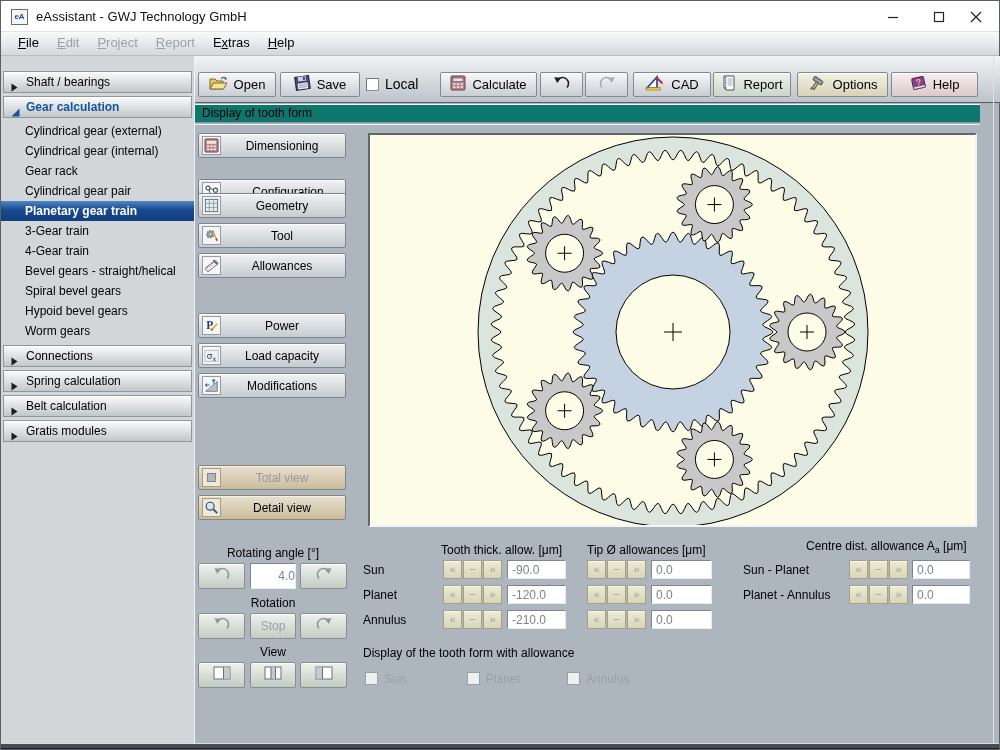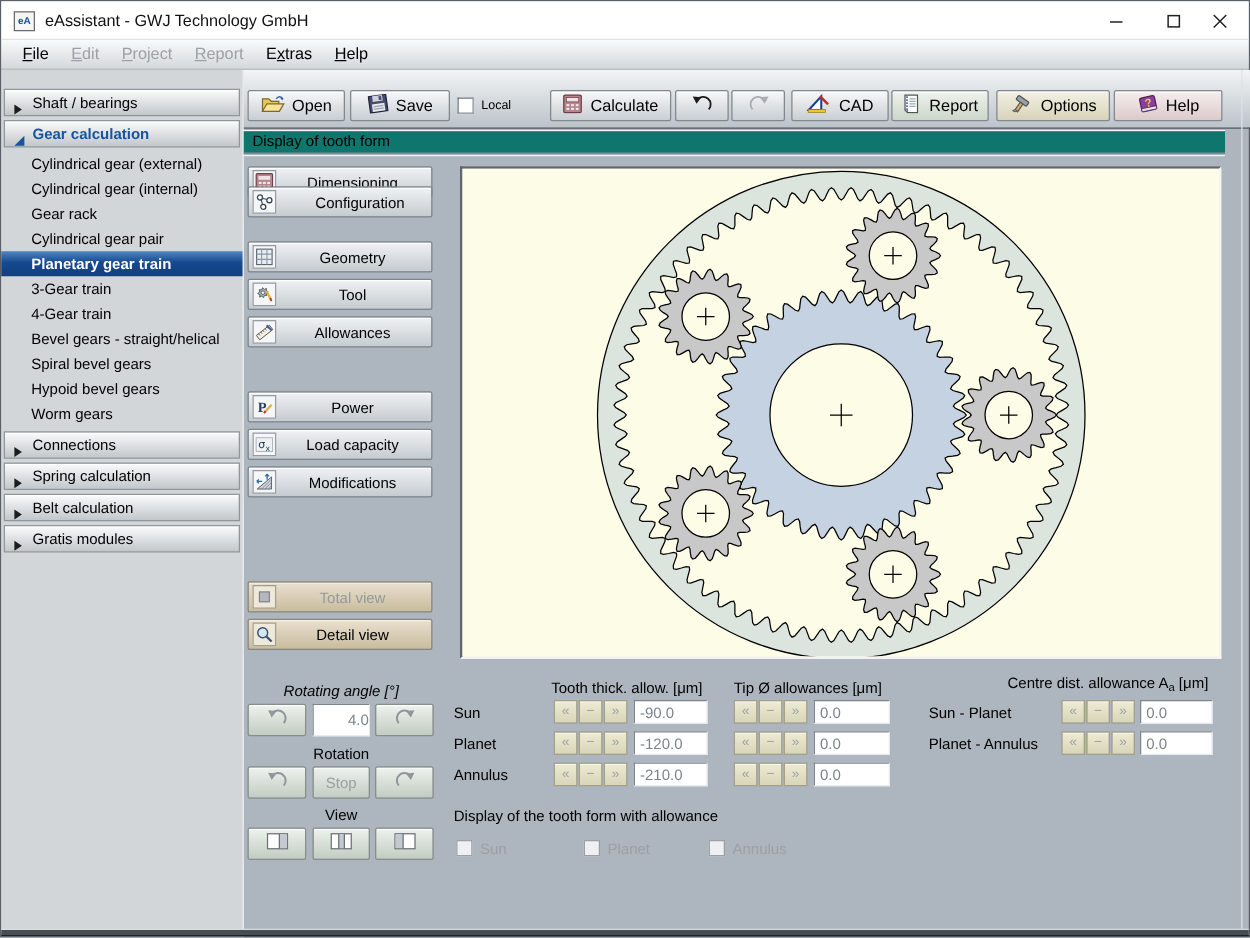--- a/index.html
+++ b/index.html
@@ -181,21 +181,21 @@
             <rect x="4.5" y="1.5" width="8" height="4.5" fill="#cdd3dd"></rect>
             <rect x="9.5" y="2.2" width="2.2" height="3" fill="#474c6e"></rect>
             <rect x="3.5" y="8" width="10" height="6" fill="#e9e9ef"></rect>
             <line x1="4.5" y1="10" x2="12.5" y2="10" stroke="#9a9ab0"></line>
             <line x1="4.5" y1="12" x2="12.5" y2="12" stroke="#9a9ab0"></line>
           </g>
         </svg></span>
     <span>Save</span>
   </div>
   <span class="cb abs" style="left:366px;top:78px;"></span>
-  <span class="abs" style="left:385px;top:72px;height:25px;line-height:25px;font-size:10px;">Local</span>
+  <span class="abs" style="left:385px;top:72px;height:25px;line-height:25px;font-size:14px;">Local</span>
   <div class="tbtn abs" style="left:440px;width:97px;">
     <span><svg width="16" height="16" viewBox="0 0 16 16">
           <rect x="1" y="1" width="14" height="14" rx="1" fill="#b5868d" stroke="#6e3f46"></rect>
           <rect x="3" y="3" width="10" height="3.5" fill="#ece3e4" stroke="#6e3f46" stroke-width="0.6"></rect>
           <g fill="#f2ebec">
             <rect x="3.2" y="8.3" width="2.2" height="1.6"></rect>
             <rect x="6.9" y="8.3" width="2.2" height="1.6"></rect>
             <rect x="10.6" y="8.3" width="2.2" height="1.6"></rect>
             <rect x="3.2" y="11.3" width="2.2" height="1.6"></rect>
             <rect x="6.9" y="11.3" width="2.2" height="1.6"></rect>
@@ -274,21 +274,21 @@
             <rect x="6.8" y="8" width="2.4" height="1.8"></rect>
             <rect x="10.4" y="8" width="2.4" height="1.8"></rect>
             <rect x="3.2" y="11.2" width="2.4" height="1.8"></rect>
             <rect x="6.8" y="11.2" width="2.4" height="1.8"></rect>
             <rect x="10.4" y="11.2" width="2.4" height="1.8"></rect>
           </g>
         </svg>
       </span>
     <span class="lbl">Dimensioning</span>
   </div>
-  <div class="sbtn abs" style="top:149px;gap:12px;">
+  <div class="sbtn abs" style="top:179px;gap:12px;">
     <span class="ibx">
         <svg width="15" height="15" viewBox="0 0 17 17">
           <path d="M5,5 L12.5,6.5 M5.5,6 L7,11.5" stroke="#3b4854" stroke-width="1"></path>
           <circle cx="4.5" cy="4.5" r="2.3" fill="#fff" stroke="#3b4854" stroke-width="1.2"></circle>
           <circle cx="13" cy="7" r="2.3" fill="#fff" stroke="#3b4854" stroke-width="1.2"></circle>
           <circle cx="7.5" cy="13" r="2.3" fill="#fff" stroke="#3b4854" stroke-width="1.2"></circle>
         </svg>
       </span>
     <span class="lbl">Configuration</span>
   </div>
@@ -390,21 +390,21 @@
         <path d="M187.59172275375704,275.7632238071914H201.59172275375704M194.59172275375704,268.7632238071914V282.7632238071914" stroke="#000000" stroke-width="1" fill="none"></path>
         <path d="M232.6,118.2L231.4,119.9L228.4,121.4L225.5,122.5L224.1,123.7L224.9,125.4L227.3,127.5L229.5,129.9L230.0,132.0L228.3,133.1L225.0,133.4L221.8,133.4L220.1,134.0L220.3,135.9L221.7,138.7L222.9,141.8L222.7,143.8L220.6,144.3L217.5,143.4L214.5,142.2L212.7,142.2L212.2,144.0L212.5,147.1L212.5,150.4L211.5,152.3L209.5,151.9L206.9,149.9L204.5,147.8L202.8,147.1L201.7,148.6L200.8,151.7L199.7,154.7L198.1,156.1L196.3,155.0L194.6,152.2L193.2,149.4L191.8,148.1L190.3,149.1L188.3,151.7L186.2,154.1L184.2,154.8L182.9,153.2L182.3,149.9L182.0,146.8L181.2,145.1L179.4,145.5L176.7,147.1L173.8,148.6L171.7,148.6L171.1,146.6L171.7,143.4L172.6,140.3L172.4,138.4L170.6,138.2L167.5,138.7L164.2,139.0L162.3,138.2L162.4,136.2L164.2,133.4L166.1,130.8L166.6,129.1L165.0,128.1L161.9,127.5L158.7,126.7L157.2,125.2L158.1,123.3L160.7,121.4L163.5,119.7L164.6,118.2L163.5,116.8L160.7,115.1L158.1,113.1L157.2,111.3L158.7,109.8L161.9,108.9L165.0,108.3L166.6,107.4L166.1,105.6L164.2,103.1L162.4,100.3L162.3,98.2L164.2,97.4L167.5,97.7L170.6,98.3L172.4,98.0L172.6,96.2L171.7,93.1L171.1,89.9L171.7,87.9L173.8,87.9L176.7,89.3L179.4,91.0L181.2,91.4L182.0,89.7L182.3,86.5L182.9,83.3L184.2,81.7L186.2,82.4L188.3,84.8L190.3,87.4L191.8,88.4L193.2,87.1L194.6,84.2L196.3,81.4L198.1,80.4L199.7,81.8L200.8,84.8L201.7,87.9L202.8,89.4L204.5,88.7L206.9,86.5L209.5,84.5L211.5,84.2L212.5,86.1L212.5,89.3L212.2,92.5L212.7,94.3L214.5,94.3L217.5,93.1L220.6,92.2L222.7,92.6L222.9,94.7L221.7,97.7L220.3,100.6L220.1,102.4L221.8,103.1L225.0,103.1L228.3,103.4L230.0,104.5L229.5,106.5L227.3,108.9L224.9,111.1L224.1,112.7L225.5,113.9L228.4,115.1L231.4,116.5L232.6,118.2Z" fill="#c8c8c8" stroke="#000000"></path>
         <circle cx="194.59172275375704" cy="118.23677619280862" r="19" fill="#fdfce6" stroke="#000000"></circle>
         <path d="M187.59172275375704,118.23677619280862H201.59172275375704M194.59172275375704,111.23677619280862V125.23677619280862" stroke="#000000" stroke-width="1" fill="none"></path>
         <path d="M382.4,69.6L381.2,71.3L378.3,72.7L375.3,73.9L373.9,75.1L374.8,76.7L377.1,78.9L379.3,81.3L379.8,83.3L378.1,84.4L374.8,84.7L371.6,84.7L369.9,85.4L370.1,87.2L371.5,90.0L372.7,93.1L372.5,95.2L370.4,95.6L367.3,94.7L364.3,93.5L362.5,93.5L362.0,95.3L362.3,98.5L362.3,101.7L361.3,103.6L359.3,103.2L356.7,101.3L354.3,99.1L352.6,98.4L351.5,99.9L350.7,103.0L349.5,106.0L347.9,107.4L346.1,106.3L344.4,103.6L343.0,100.7L341.6,99.4L340.1,100.4L338.2,103.0L336.0,105.4L334.0,106.1L332.7,104.5L332.1,101.3L331.8,98.1L331.0,96.4L329.2,96.8L326.5,98.5L323.6,99.9L321.5,99.9L320.9,97.9L321.5,94.7L322.4,91.6L322.2,89.8L320.4,89.5L317.3,90.0L314.0,90.4L312.1,89.6L312.2,87.5L314.0,84.7L315.9,82.1L316.4,80.4L314.9,79.5L311.7,78.9L308.6,78.0L307.1,76.5L307.9,74.6L310.6,72.7L313.3,71.0L314.4,69.6L313.3,68.1L310.6,66.4L307.9,64.5L307.1,62.6L308.6,61.1L311.7,60.3L314.9,59.7L316.4,58.7L315.9,57.0L314.0,54.4L312.2,51.6L312.1,49.6L314.0,48.7L317.3,49.1L320.4,49.6L322.2,49.3L322.4,47.5L321.5,44.4L320.9,41.2L321.5,39.2L323.6,39.2L326.5,40.7L329.2,42.3L331.0,42.7L331.8,41.0L332.1,37.9L332.7,34.6L334.0,33.0L336.0,33.7L338.2,36.1L340.1,38.7L341.6,39.7L343.0,38.4L344.4,35.6L346.1,32.8L347.9,31.7L349.5,33.1L350.7,36.1L351.5,39.2L352.6,40.7L354.3,40.0L356.7,37.9L359.3,35.9L361.3,35.5L362.3,37.4L362.3,40.7L362.0,43.8L362.5,45.6L364.3,45.6L367.3,44.4L370.4,43.5L372.5,44.0L372.7,46.0L371.5,49.1L370.1,51.9L369.9,53.8L371.6,54.4L374.8,54.4L378.1,54.7L379.8,55.8L379.3,57.9L377.1,60.3L374.8,62.4L373.9,64.0L375.3,65.3L378.3,66.4L381.2,67.9L382.4,69.6Z" fill="#c8c8c8" stroke="#000000"></path>
         <circle cx="344.40827724624296" cy="69.55842681644941" r="19" fill="#fdfce6" stroke="#000000"></circle>
         <path d="M337.40827724624296,69.55842681644941H351.40827724624296M344.40827724624296,62.55842681644941V76.55842681644941" stroke="#000000" stroke-width="1" fill="none"></path>
       </svg>
   </div>
 
-  <div class="clab abs" style="left:198px;top:546px;width:150px;font-style:italic;">Rotating angle [°]</div>
+  <div class="clab abs" style="left:198px;top:546px;width:150px;">Rotating angle [°]</div>
   <div class="rbtn abs" style="left:198px;top:563px;">
     <span><svg width="18" height="14" viewBox="0 0 18 14">
           <path d="M14,11.5 A5.5,5.5 0 1 0 5,3.5" fill="none" stroke="#8f969c" stroke-width="1.6"></path>
           <polygon points="1.5,1.2 8.3,1.8 4.3,7" fill="#8f969c"></polygon>
         </svg></span>
   </div>
   <input class="fld abs" style="left: 250px; top: 563px; width: 46px; height: 26px; text-align: right;" value="4.0">
   <div class="rbtn abs" style="left:300px;top:563px;">
     <span><svg width="18" height="14" viewBox="0 0 18 14">
           <g transform="translate(18,0) scale(-1,1)">

